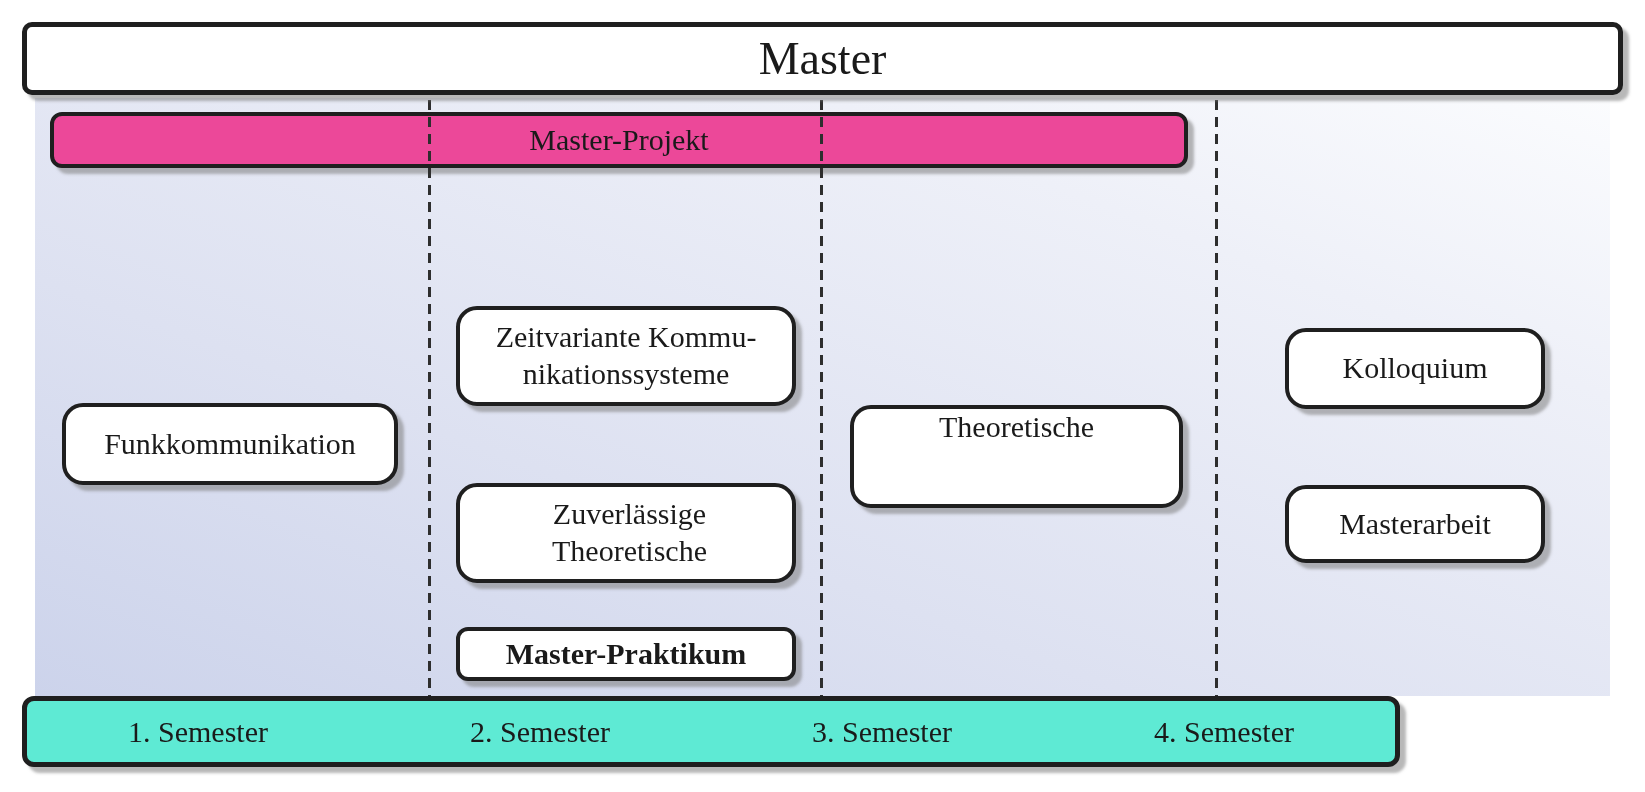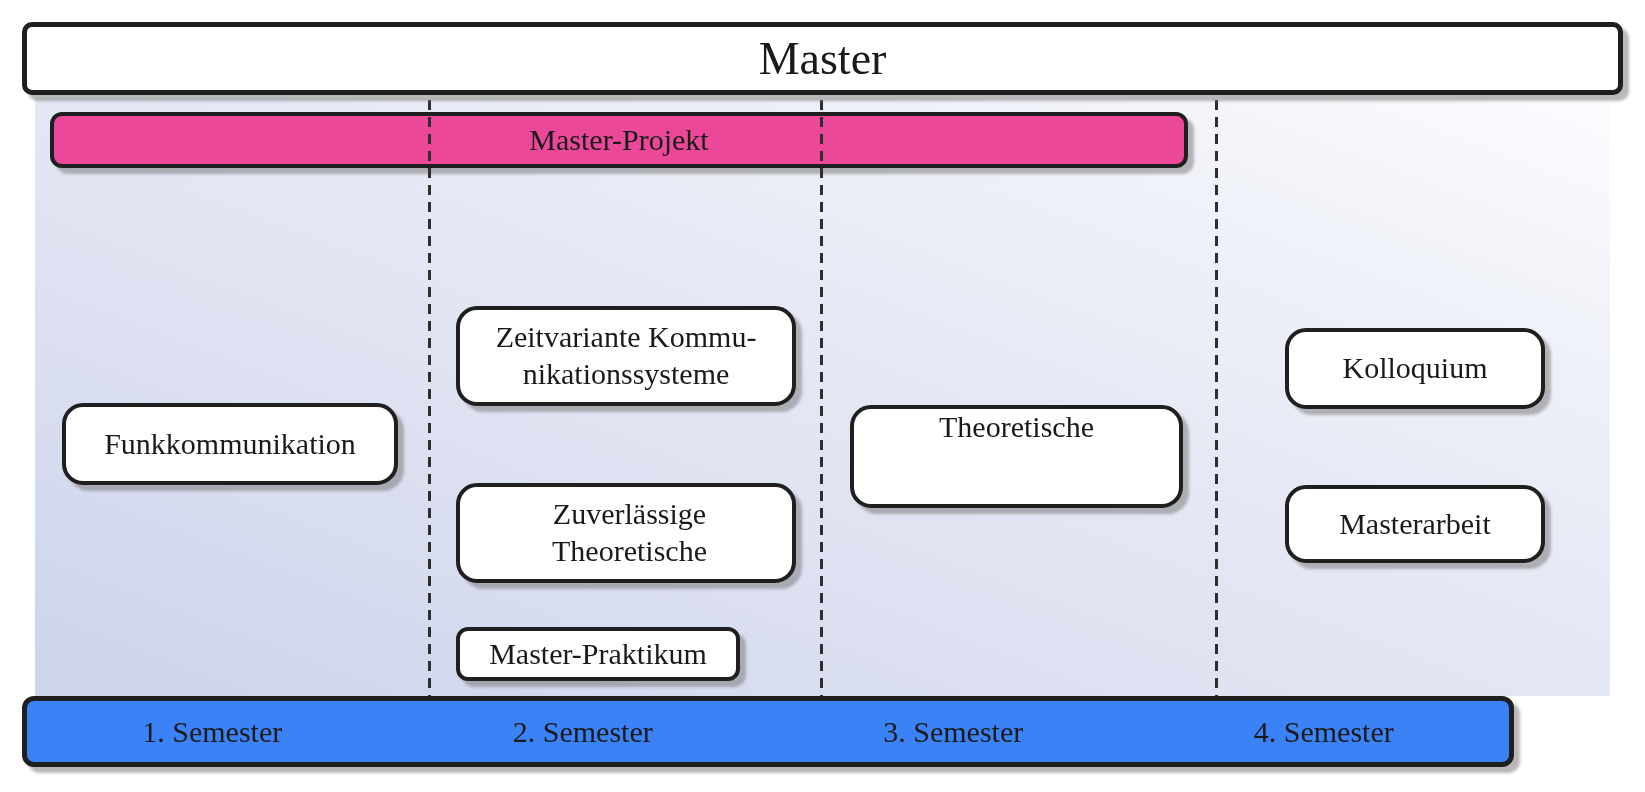--- a/index.html
+++ b/index.html
@@ -33,26 +33,26 @@
     position:absolute;top:100px;height:596px;width:3px;z-index:3;
     background:repeating-linear-gradient(to bottom,#2e2e2e 0 10px,transparent 10px 17px);
   }
   .dash1{left:428px;}
   .dash2{left:820px;}
   .dash3{left:1215px;}
   .course{font-size:30px;}
   .box-funk{left:62px;top:403px;width:336px;height:82px;align-items:center;}
   .box-zeit{left:456px;top:306px;width:340px;height:100px;}
   .box-zuver{left:456px;top:483px;width:340px;height:100px;padding-left:7px;}
-  .box-prakt{left:456px;top:627px;width:284px;height:54px;border-radius:12px;}
+  .box-prakt{left:456px;top:627px;width:340px;height:54px;border-radius:12px;font-weight:bold;}
   .box-theo{left:850px;top:405px;width:333px;height:103px;justify-content:space-between;}
   .box-kolloq{left:1285px;top:328px;width:260px;height:81px;}
   .box-arbeit{left:1285px;top:485px;width:260px;height:78px;}
   .semester-bar{
-    position:absolute;left:22px;top:696px;width:1492px;height:71px;background:#3b82f6;
+    position:absolute;left:22px;top:696px;width:1378px;height:71px;background:#5eead4;
     border:5px solid #1f1f1f;border-radius:12px;box-sizing:border-box;z-index:6;
     display:grid;grid-template-columns:repeat(4,1fr);align-items:center;
     font-size:30px;text-align:center;
   }
   .sem-cell{display:flex;align-items:center;justify-content:center;}
 </style>
 </head>
 <body>
 
 <div class="canvas">

